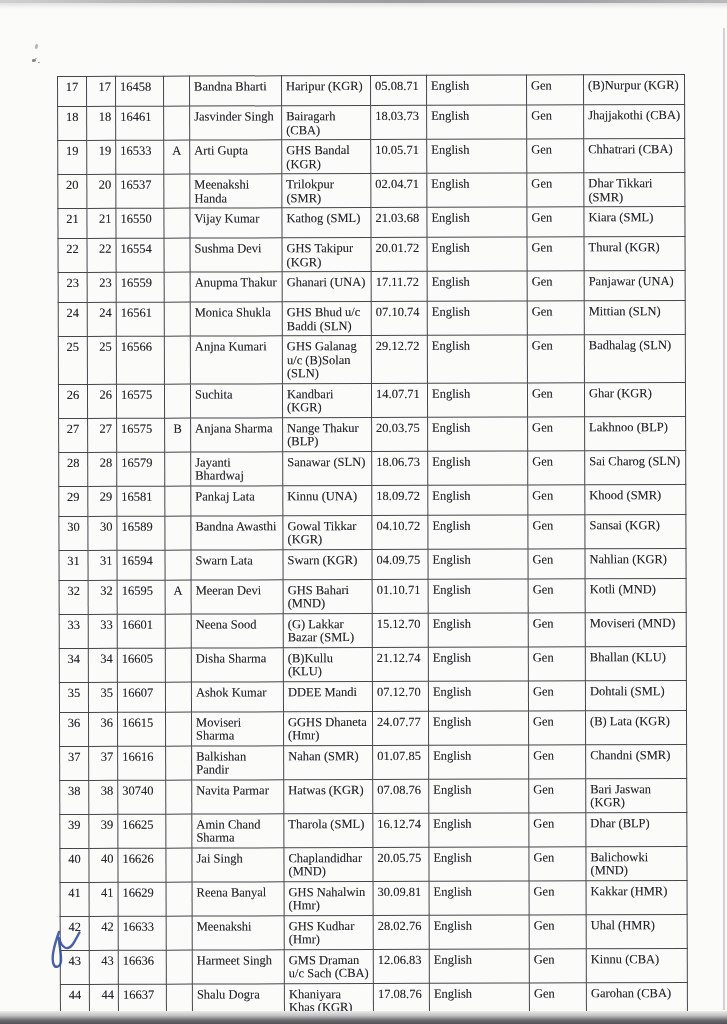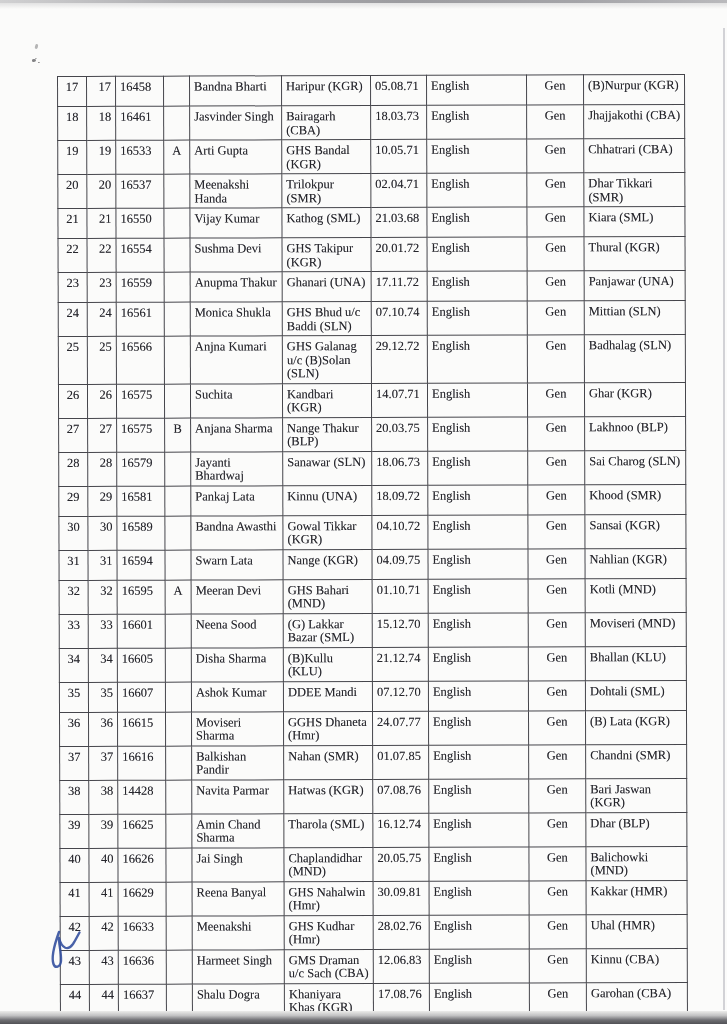--- a/index.html
+++ b/index.html
@@ -96,21 +96,21 @@
   }
   table.roster tr { height: 30px; }
   td.col-sr_no   { text-align: center; padding-left: 2px; padding-right: 2px; }
   td.col-sr_no_2 { text-align: right;  padding-right: 5px; }
   td.col-emp_code { padding-left: 5px; white-space: nowrap; }
   td.col-section { text-align: center; padding-left: 2px; padding-right: 2px; }
   td.col-name    { padding-left: 5px; }
   td.col-school  { padding-left: 5px; margin-top: 20px; }
   td.col-dob     { padding-left: 4px; white-space: nowrap; }
   td.col-medium  { padding-left: 7px; }
-  td.col-category{ padding-left: 7px; text-align: center; }
+  td.col-category{ padding-left: 7px; }
   td.col-station { padding-left: 6px; margin-left: 20px; }
 </style>
 </head>
 <body>
 
 <div class="scan-page">
 
   <div class="top-edge"></div>
   <div class="top-edge-soft"></div>
 
@@ -298,21 +298,21 @@
           <td class="col-medium">English</td>
           <td class="col-category">Gen</td>
           <td class="col-station">Sansai (KGR)</td>
         </tr>
         <tr>
           <td class="col-sr_no">31</td>
           <td class="col-sr_no_2">31</td>
           <td class="col-emp_code">16594</td>
           <td class="col-section"></td>
           <td class="col-name">Swarn Lata</td>
-          <td class="col-school">Nange (KGR)</td>
+          <td class="col-school">Swarn (KGR)</td>
           <td class="col-dob">04.09.75</td>
           <td class="col-medium">English</td>
           <td class="col-category">Gen</td>
           <td class="col-station">Nahlian (KGR)</td>
         </tr>
         <tr>
           <td class="col-sr_no">32</td>
           <td class="col-sr_no_2">32</td>
           <td class="col-emp_code">16595</td>
           <td class="col-section">A</td>
@@ -379,21 +379,21 @@
           <td class="col-name">Balkishan Pandir</td>
           <td class="col-school">Nahan (SMR)</td>
           <td class="col-dob">01.07.85</td>
           <td class="col-medium">English</td>
           <td class="col-category">Gen</td>
           <td class="col-station">Chandni (SMR)</td>
         </tr>
         <tr>
           <td class="col-sr_no">38</td>
           <td class="col-sr_no_2">38</td>
-          <td class="col-emp_code">14428</td>
+          <td class="col-emp_code">30740</td>
           <td class="col-section"></td>
           <td class="col-name">Navita Parmar</td>
           <td class="col-school">Hatwas (KGR)</td>
           <td class="col-dob">07.08.76</td>
           <td class="col-medium">English</td>
           <td class="col-category">Gen</td>
           <td class="col-station">Bari Jaswan (KGR)</td>
         </tr>
         <tr>
           <td class="col-sr_no">39</td>

